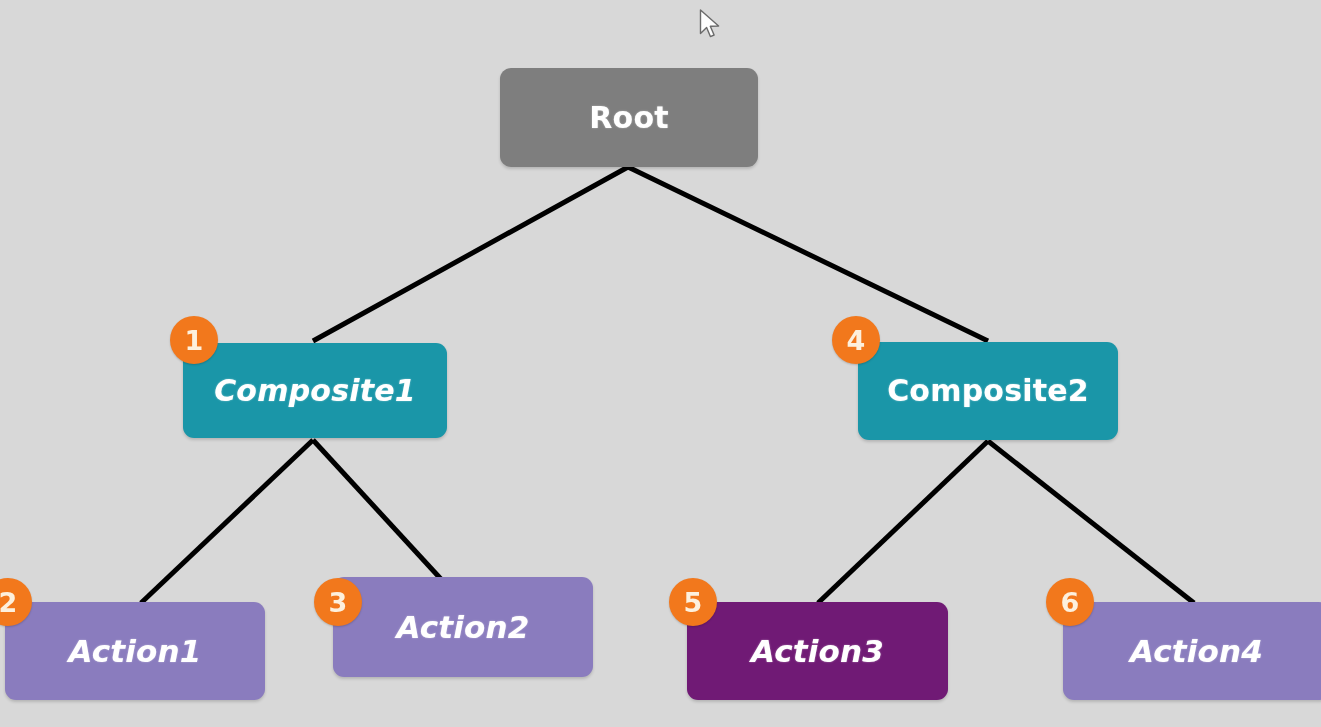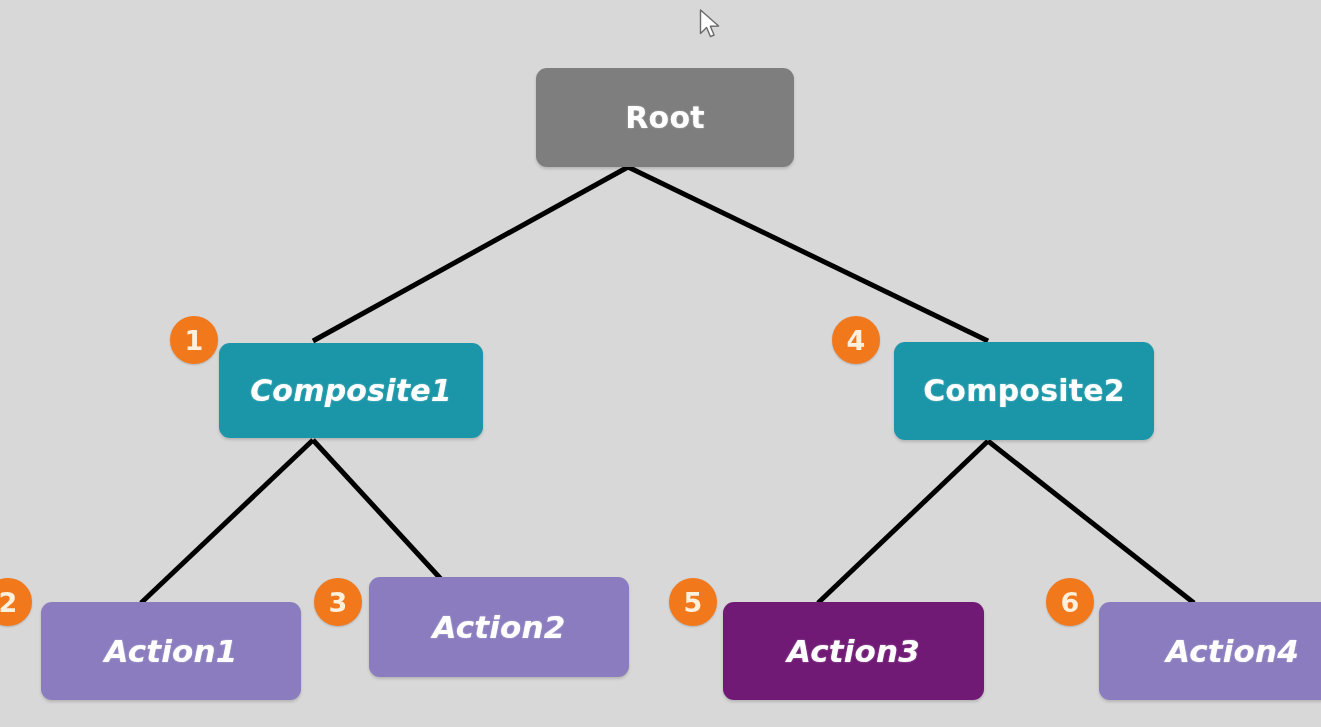--- a/index.html
+++ b/index.html
@@ -37,21 +37,20 @@
   
   .node {
     position: absolute;
     z-index: 2;
     border-radius: 11px;
     box-sizing: border-box;
     display: flex;
     align-items: center;
     justify-content: center;
     box-shadow: 0 2px 3px rgba(0,0,0,0.16);
-    margin-left: 36px;
   }
   .node-label {
     color: #ffffff;
     font-size: 30px;
     font-weight: 600;
     letter-spacing: 0.2px;
     line-height: 1;
     white-space: nowrap;
     text-shadow: 0 0 2px rgba(255,255,255,0.45);
   }

